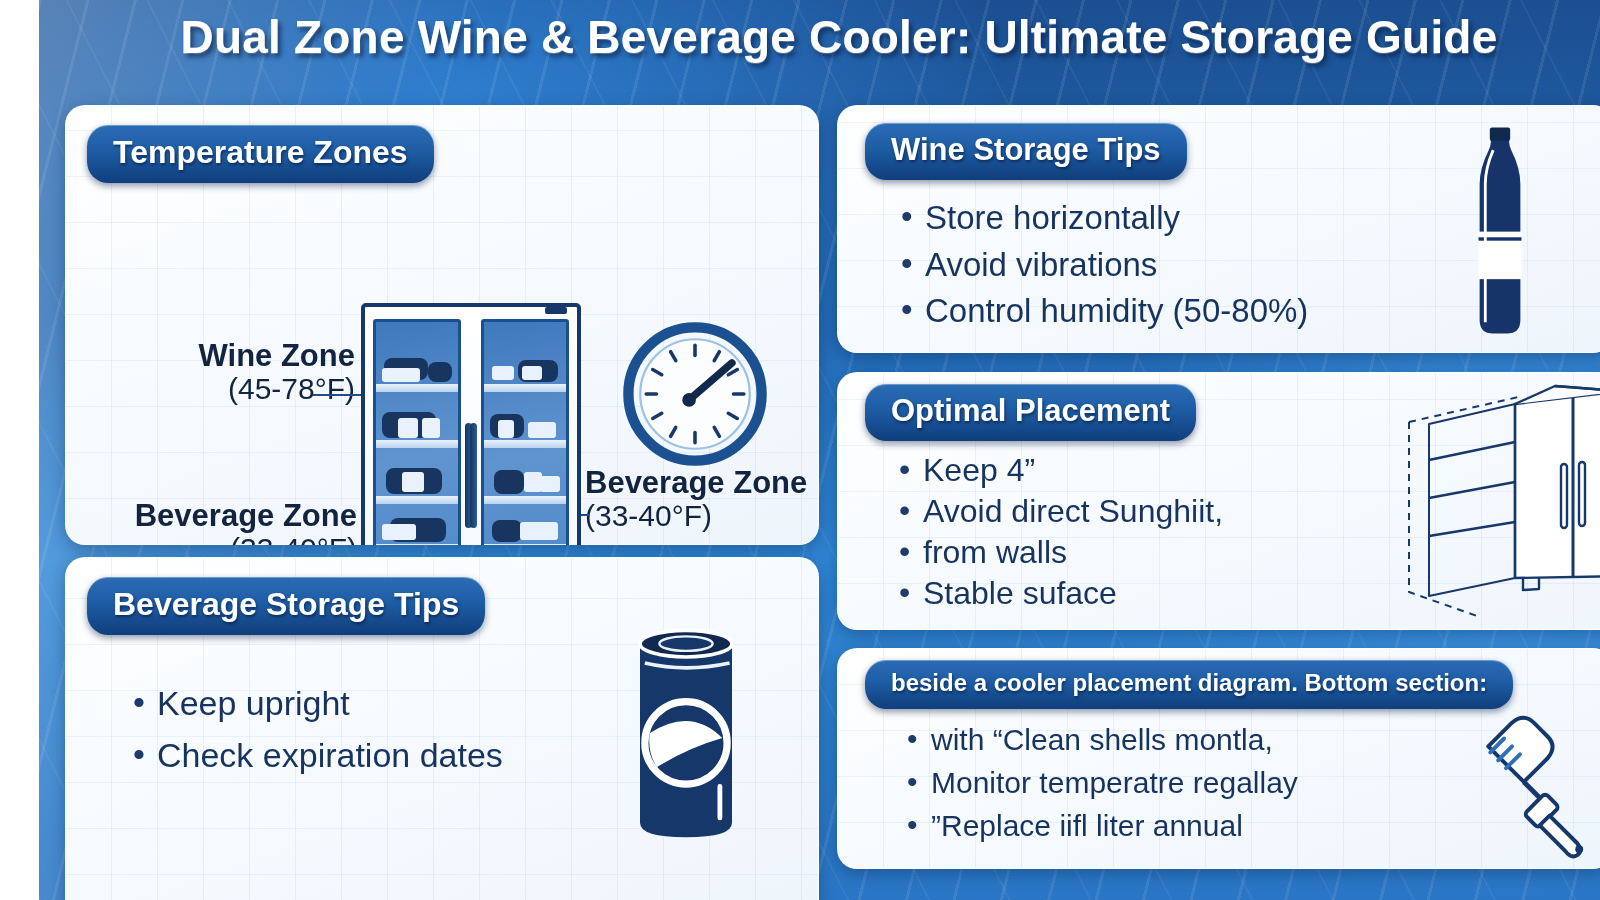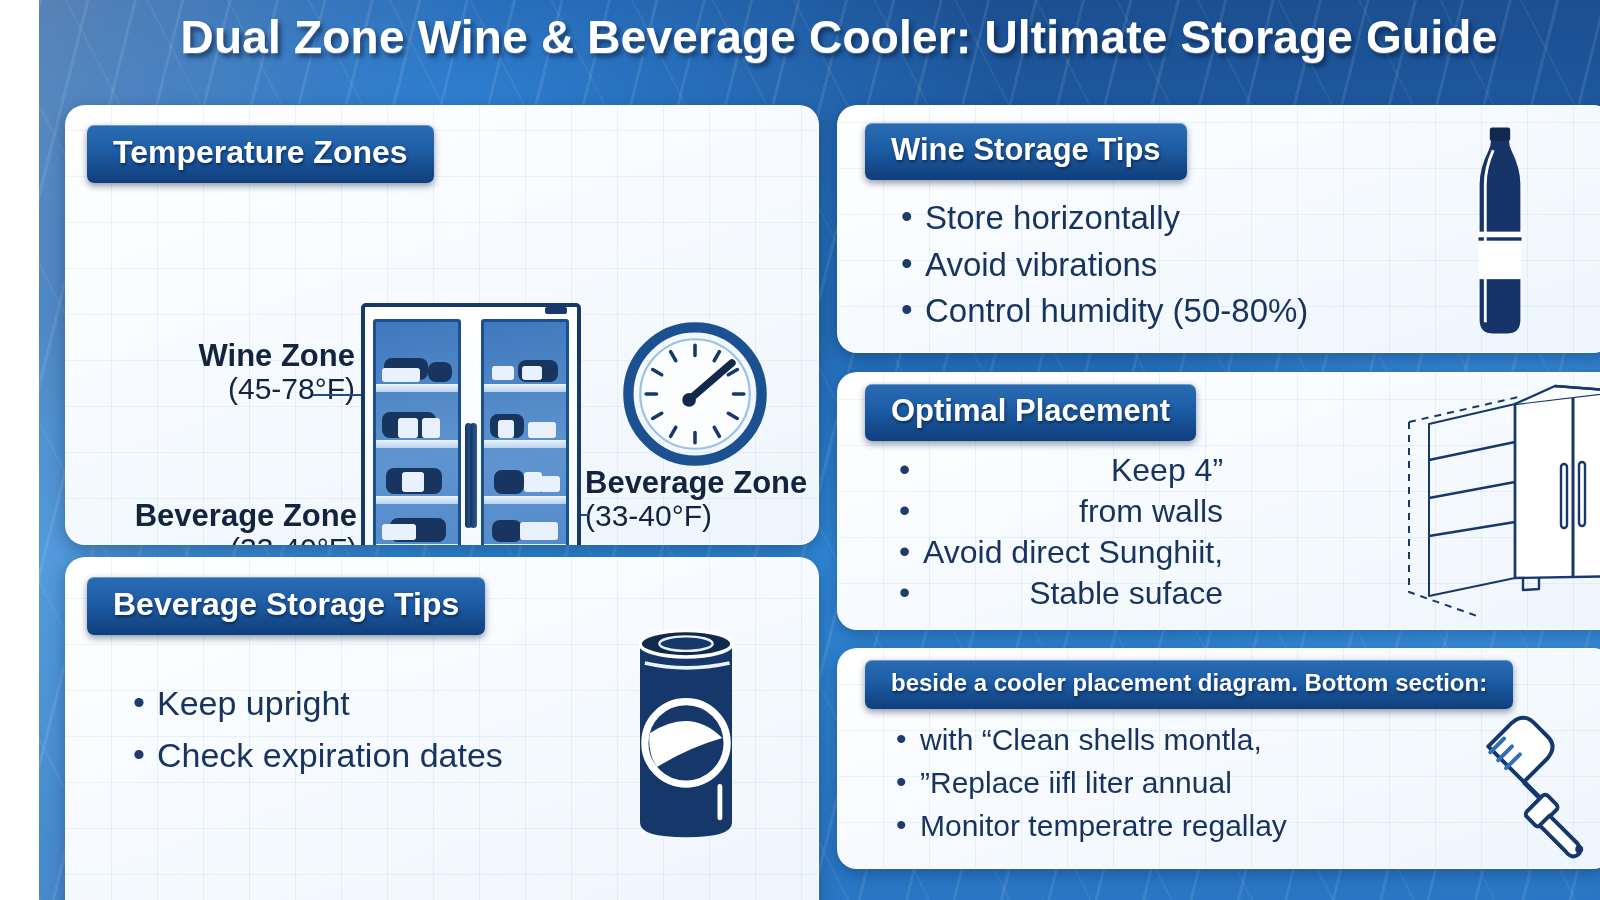--- a/index.html
+++ b/index.html
@@ -46,21 +46,21 @@
                                 rgba(0,0,0,0) 1px, rgba(0,0,0,0) 46px),
       repeating-linear-gradient(0deg,  rgba(150,185,225,.16) 0px, rgba(150,185,225,.16) 1px,
                                 rgba(0,0,0,0) 1px, rgba(0,0,0,0) 46px),
       linear-gradient(160deg,#ffffff 0%,#f7fbff 42%,#eef5fc 100%);
     box-shadow:0 5px 16px rgba(5,30,70,.34), inset 0 0 0 1px rgba(255,255,255,.85);
     z-index:3;
   }
 
   
   .pill{
-    display:inline-block; border-radius:7px; padding:9px 26px 12px;
+    display:inline-block; border-radius:21px; padding:9px 26px 12px;
     background:linear-gradient(180deg,#2a6cb4 0%,#1e5ea6 42%,#0f3e7c 100%);
     color:#fff; font-weight:bold; white-space:nowrap;
     box-shadow:0 3px 7px rgba(6,28,62,.45), inset 0 1px 0 rgba(255,255,255,.32);
     text-shadow:1px 2px 3px rgba(0,10,35,.5);
   }
 
   
   ul.bul{ list-style:none; color:#17335f; }
   ul.bul li{ position:relative; padding-left:30px; white-space:nowrap; }
   ul.bul li::before{
@@ -118,27 +118,27 @@
   #card-winetips{ left:798px; top:105px; width:776px; height:248px; }
   #card-winetips .pill{ position:absolute; left:28px; top:18px; font-size:31px; }
   #card-winetips ul.bul{ position:absolute; left:58px; top:90px;
                          font-size:33px; line-height:1.41; }
   #bottle{ position:absolute; right:58px; top:18px; width:110px; height:215px; }
 
   
   #card-place{ left:798px; top:372px; width:868px; height:258px; }
   #card-place .pill{ position:absolute; left:28px; top:12px; font-size:31px; }
   #card-place ul.bul{ position:absolute; left:56px; top:78px;
-                      font-size:32px; line-height:1.28;text-align:right; }
+                      font-size:32px; line-height:1.28; }
   #fridge3d{ position:absolute; right:20px; top:8px; width:290px; height:245px; }
 
   
   #card-maint{ left:798px; top:648px; width:776px; height:221px; }
   #card-maint .pill{ position:absolute; left:28px; top:12px; font-size:24px; }
-  #card-maint ul.bul{ position:absolute; left:53px; top:70px;
+  #card-maint ul.bul{ position:absolute; left:64px; top:70px;
                       font-size:30px; line-height:1.44; }
   #brush{ position:absolute; right:16px; top:52px; width:168px; height:160px; }
 </style>
 </head>
 <body>
 
 <div id="poster">
 
   <div class="title">Dual Zone Wine &amp; Beverage Cooler: Ultimate Storage Guide</div>
 
@@ -270,22 +270,22 @@
       <rect x="16" y="96" width="38" height="42" fill="#ffffff"></rect>
       <rect x="16" y="101" width="38" height="3" fill="#16336a"></rect>
       <path d="M29 24 q-7 16 -7 30 v122" fill="none" stroke="#ffffff" stroke-width="2.5"></path>
     </svg>
   </div>
 
   <div class="card" id="card-place">
     <div class="pill">Optimal Placement</div>
     <ul class="bul">
       <li>Keep 4”</li>
+      <li>Avoid direct Sunghiit,</li>
       <li>from walls</li>
-      <li>Avoid direct Sunghiit,</li>
       <li>Stable suface</li>
     </ul>
 
     <svg id="fridge3d" viewBox="0 0 290 245">
       <g fill="none" stroke="#16386b" stroke-width="2.4" stroke-linejoin="round">
 
         <path d="M14 42 L14 212 L82 236" stroke-dasharray="7 6" stroke-width="2"></path>
         <path d="M14 42 L128 16" stroke-dasharray="7 6" stroke-width="2"></path>
 
         <path d="M34 44 L120 24 L120 198 L34 216 Z" stroke-width="2"></path>
@@ -307,22 +307,22 @@
         <path d="M128 198 L128 210 L144 209 L144 197"></path>
         <path d="M222 196 L222 208 L238 206 L238 195"></path>
       </g>
     </svg>
   </div>
 
   <div class="card" id="card-maint">
     <div class="pill">beside a cooler placement diagram. Bottom section:</div>
     <ul class="bul">
       <li>with “Clean shells montla,</li>
+      <li>Monitor temperatre regallay</li>
       <li>”Replace iifl liter annual</li>
-      <li>Monitor temperatre regallay</li>
     </ul>
 
     <svg id="brush" viewBox="0 0 170 160">
       <g stroke="#15386c" stroke-width="4" stroke-linejoin="round" fill="#ffffff">
         <path d="M60 46 L84 22 Q96 12 106 22 L120 36 Q130 46 120 58 L96 82 Z"></path>
         <path d="M96 82 L116 102" stroke-width="5"></path>
         <rect x="104" y="96" width="20" height="30" rx="4" transform="rotate(45 114 111)"></rect>
         <path d="M122 116 L150 144 Q156 152 150 156 Q144 160 138 152 L112 126 Z"></path>
       </g>
       <g stroke="#2f6fb5" stroke-width="4" stroke-linecap="round">

